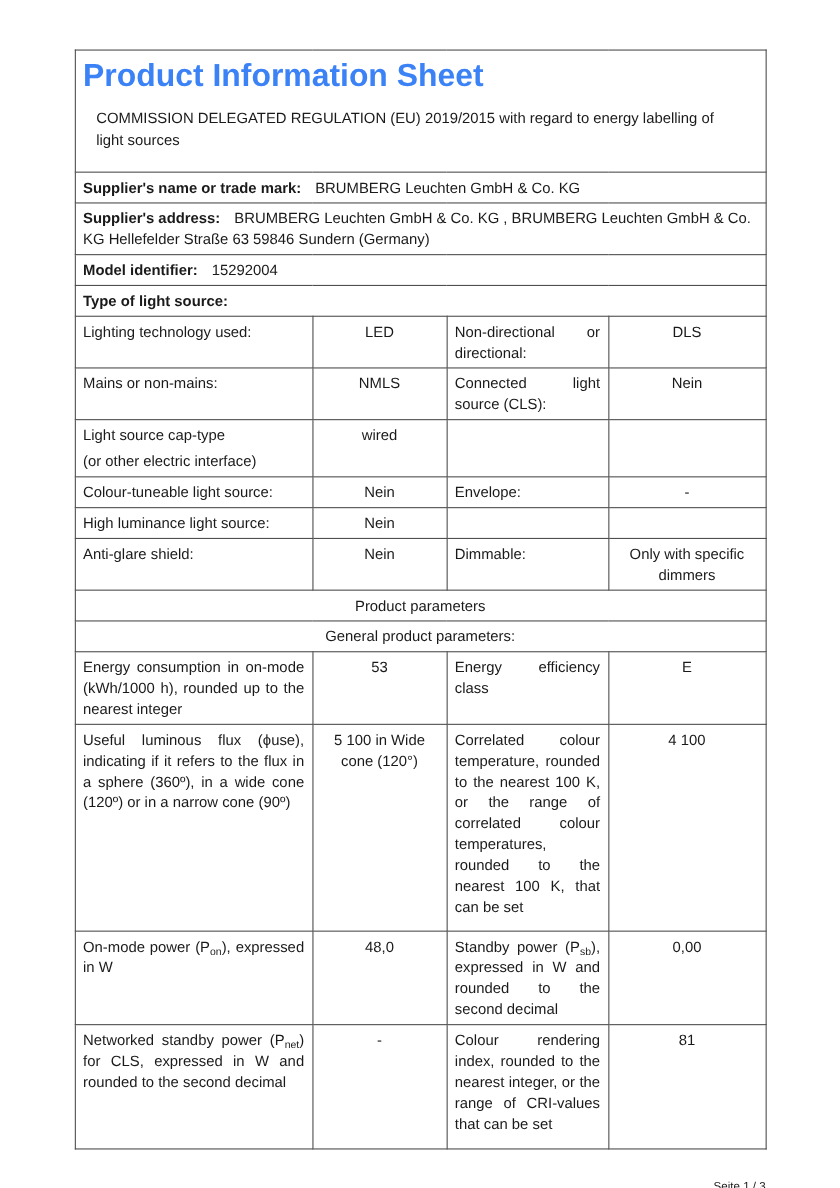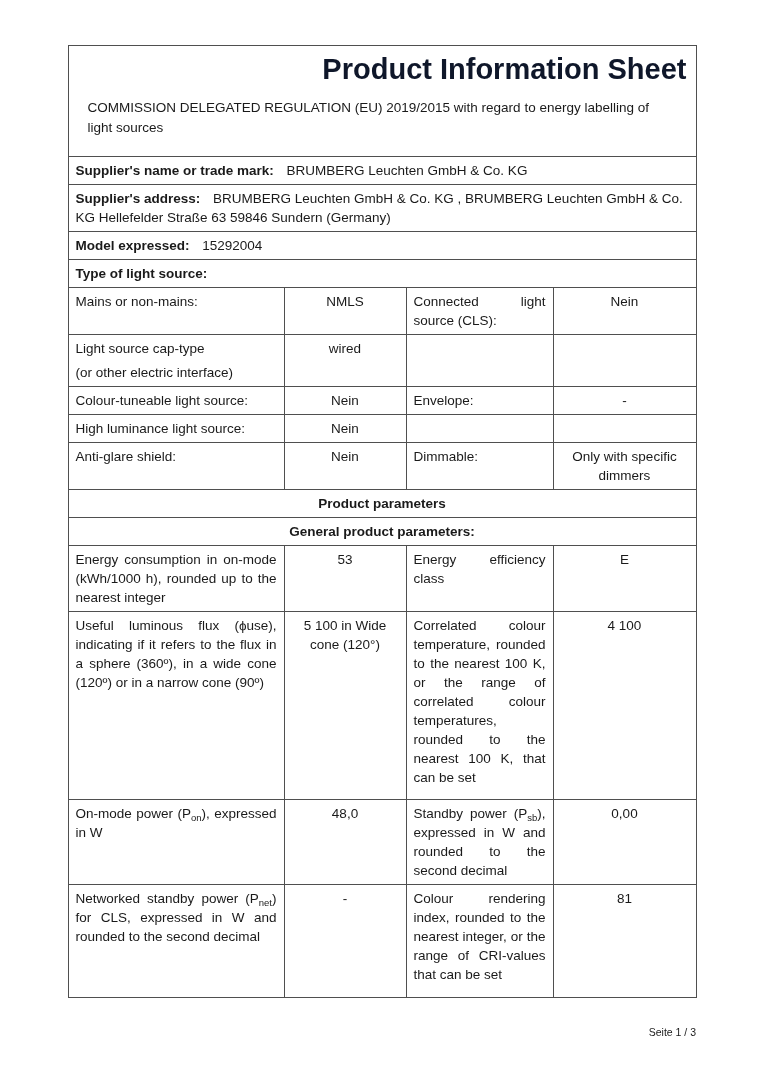--- a/index.html
+++ b/index.html
@@ -29,36 +29,35 @@
     overflow: hidden;
     word-wrap: break-word;
   }
   .header-cell {
     padding: 4px 9px 6px 7px !important;
   }
   h1.title {
     font-size: 29px;
     line-height: 34px;
     font-weight: bold;
-    color: #0f172a;
+    color: #3b82f6;
     margin: 2px 0 8px 0;
-    text-align: right;
   }
   .subtitle {
     margin: 12px;
     font-size: 13.5px;
     line-height: 20px;
   }
   .lbl { font-weight: bold; }
   .lbl-gap { margin-left: 9px; }
   .just { text-align: justify; }
   .center { text-align: center; }
   .section-row td {
     text-align: center;
-    font-weight: bold;
+    font-weight: normal;
     padding-top: 1px;
     padding-bottom: 1px;
   }
   .cap-line2 { margin-top: 5px; }
   sub.subscript {
     font-size: 9.5px;
     vertical-align: -3px;
     line-height: 0;
   }
   .footer {
@@ -97,31 +96,37 @@
 
     <tr style="height:47px">
       <td colspan="4">
         <span class="lbl">Supplier's address:</span>
         <span class="lbl-gap">BRUMBERG Leuchten GmbH &amp; Co. KG , BRUMBERG Leuchten GmbH &amp; Co. KG Hellefelder Straße 63 59846 Sundern (Germany)</span>
       </td>
     </tr>
 
     <tr style="height:28px">
       <td colspan="4">
-        <span class="lbl">Model expressed:</span>
+        <span class="lbl">Model identifier:</span>
         <span class="lbl-gap">15292004</span>
       </td>
     </tr>
 
     <tr style="height:27px">
       <td colspan="4">
         <span class="lbl">Type of light source:</span>
       </td>
     </tr>
 
+    <tr style="height:42px">
+      <td>Lighting technology used:</td>
+      <td class="center">LED</td>
+      <td class="just">Non-directional or directional:</td>
+      <td class="center">DLS</td>
+    </tr>
 
     <tr style="height:42px">
       <td>Mains or non-mains:</td>
       <td class="center">NMLS</td>
       <td class="just">Connected light source (CLS):</td>
       <td class="center">Nein</td>
     </tr>
 
     <tr style="height:44px">
       <td>

